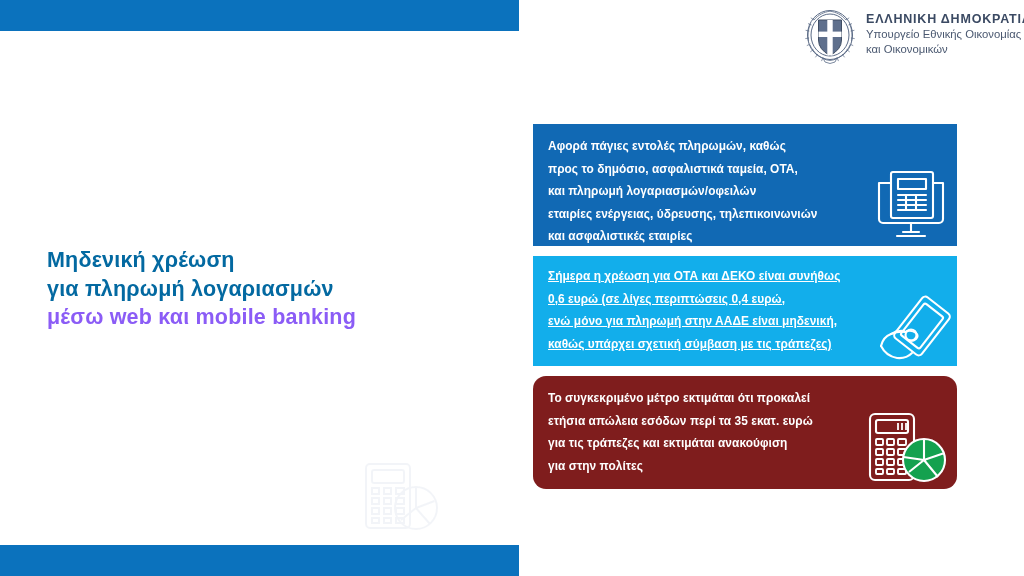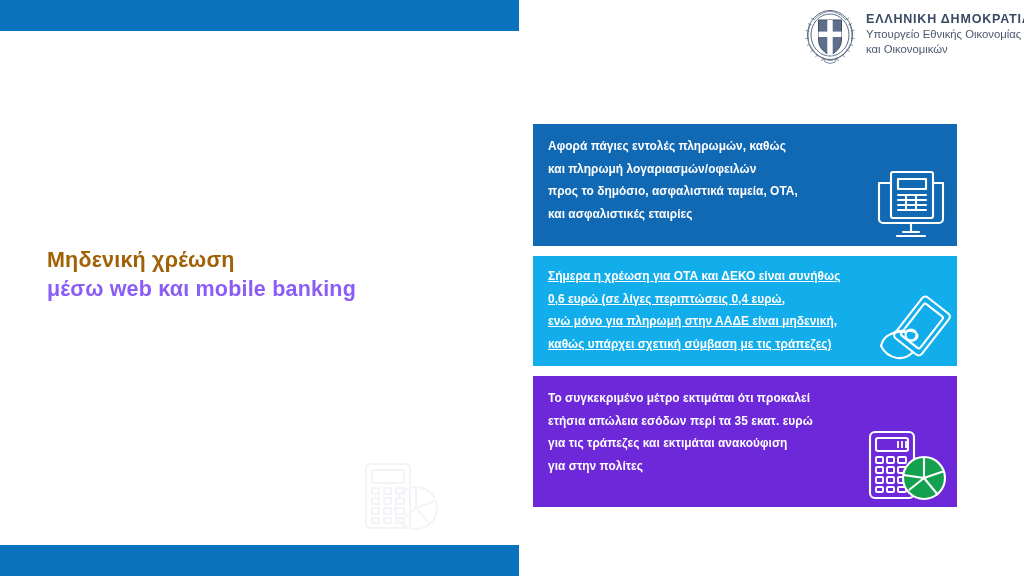--- a/index.html
+++ b/index.html
@@ -80,21 +80,21 @@
     top: 246px;
     width: 430px;
   }
   .headline-line {
     font-size: 21.5px;
     font-weight: bold;
     line-height: 28.5px;
     letter-spacing: 0.2px;
     white-space: nowrap;
   }
-  .hl-blue  { color: #a16207; }
+  .hl-blue  { color: #0369a1; }
   .hl-navy  { color: #8b5cf6; }
 
   
   .watermark {
     position: absolute;
     left: 363px;
     top: 462px;
     width: 78px;
     height: 70px;
     opacity: 0.055;
@@ -113,21 +113,21 @@
     width: 424px;
     overflow: hidden;
     margin-bottom: 10px;
     padding-left: 12px;
   }
   .card:last-child { margin-bottom: 0; }
 
   .card-1 { height: 122px; background: #1169b4; }
   .card-2 { height: 110px; background: #12aeeb; }
   .card-3 { height: 119px; background: #14a council; }
-  .card-3 { height: 131px; background: #6d28d9; }
+  .card-3 { height: 113px; background: #7f1d1d; border-radius: 13px; }
 
   .card-text {
     position: absolute;
     left: 15px;
     top: 11px;
     width: 352px;
     color: #ffffff;
     font-size: 11.9px;
     font-weight: bold;
     line-height: 22.5px;
@@ -202,20 +202,21 @@
     </div>
     <div class="logo-text">
       <div class="logo-line1">ΕΛΛΗΝΙΚΗ ΔΗΜΟΚΡΑΤΙΑ</div>
       <div class="logo-line2">Υπουργείο Εθνικής Οικονομίας</div>
       <div class="logo-line2">και Οικονομικών</div>
     </div>
   </div>
 
   <div class="headline">
     <div class="headline-line hl-blue">Μηδενική χρέωση</div>
+    <div class="headline-line hl-blue">για πληρωμή λογαριασμών</div>
     <div class="headline-line hl-navy">μέσω web και mobile banking</div>
   </div>
 
   <div class="watermark">
     <svg viewBox="0 0 78 70" width="78" height="70" aria-hidden="true">
       <g fill="none" stroke="currentColor" stroke-width="2">
         <rect x="3" y="2" width="44" height="64" rx="4"></rect>
         <rect x="9" y="8" width="32" height="13" rx="2"></rect>
         <g>
           <rect x="9" y="26" width="7" height="6"></rect>
@@ -235,22 +236,23 @@
         <path d="M53 46 L53 25 M53 46 L71.5 39 M53 46 L67 62 M53 46 L38 58"></path>
       </g>
     </svg>
   </div>
 
   <div class="cards">
 
     <div class="card card-1">
       <div class="card-text">
         <div class="card-line">Αφορά πάγιες εντολές πληρωμών, καθώς</div>
+        <div class="card-line">προς το δημόσιο, ασφαλιστικά ταμεία, ΟΤΑ,</div>
         <div class="card-line">και πληρωμή λογαριασμών/οφειλών</div>
-        <div class="card-line">προς το δημόσιο, ασφαλιστικά ταμεία, ΟΤΑ,</div>
+        <div class="card-line">εταιρίες ενέργειας, ύδρευσης, τηλεπικοινωνιών</div>
         <div class="card-line">και ασφαλιστικές εταιρίες</div>
       </div>
       <div class="card-icon icon-monitor">
         <svg viewBox="0 0 72 76" width="72" height="76" aria-hidden="true">
           <g fill="none" stroke="#ffffff" stroke-width="2.1" stroke-linejoin="round" stroke-linecap="round">
 
             <path d="M4 17 h64 v36 a4 4 0 0 1 -4 4 h-56 a4 4 0 0 1 -4 -4 z"></path>
 
             <path d="M36 57 v9"></path>
             <path d="M22 70 h28"></path>

